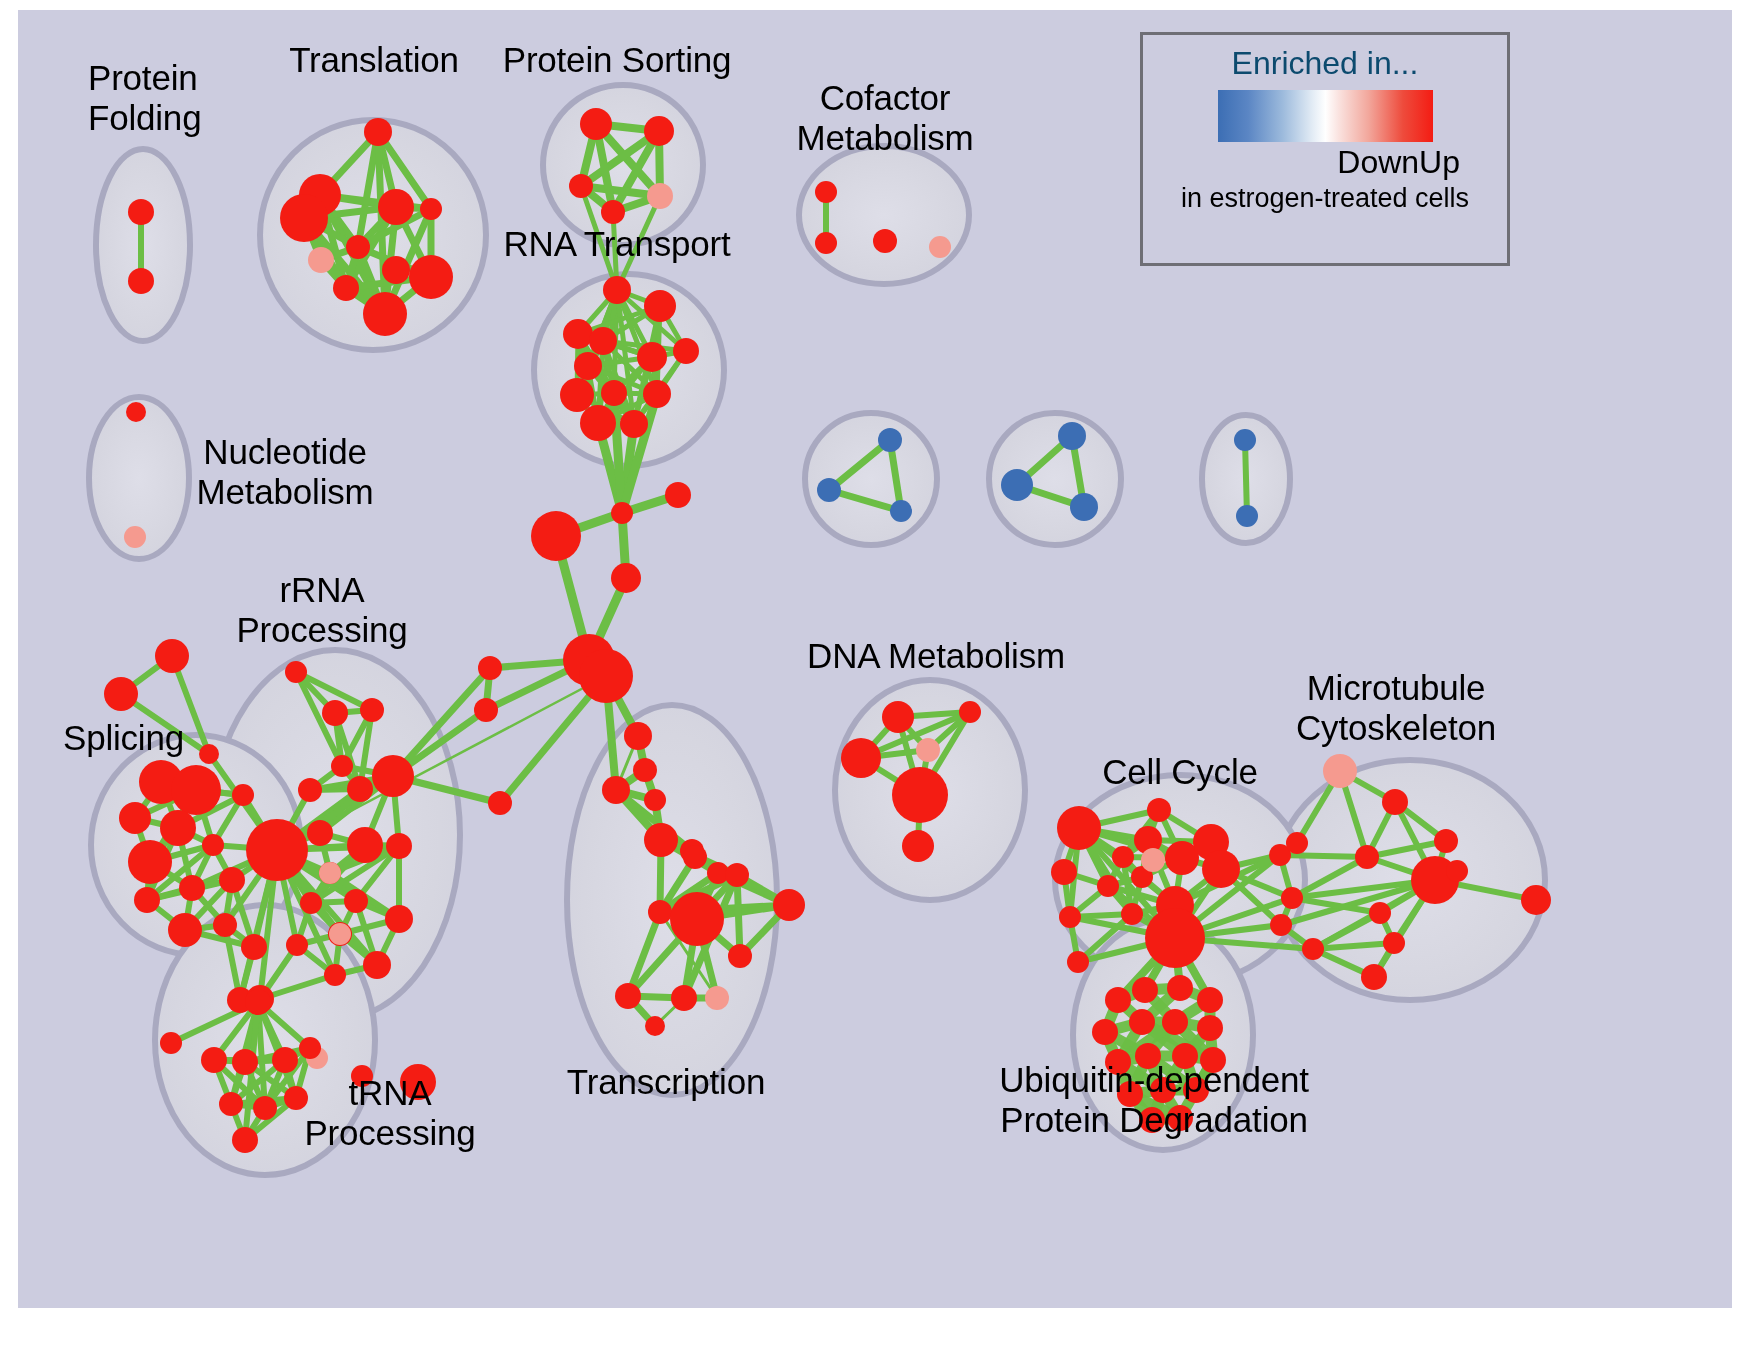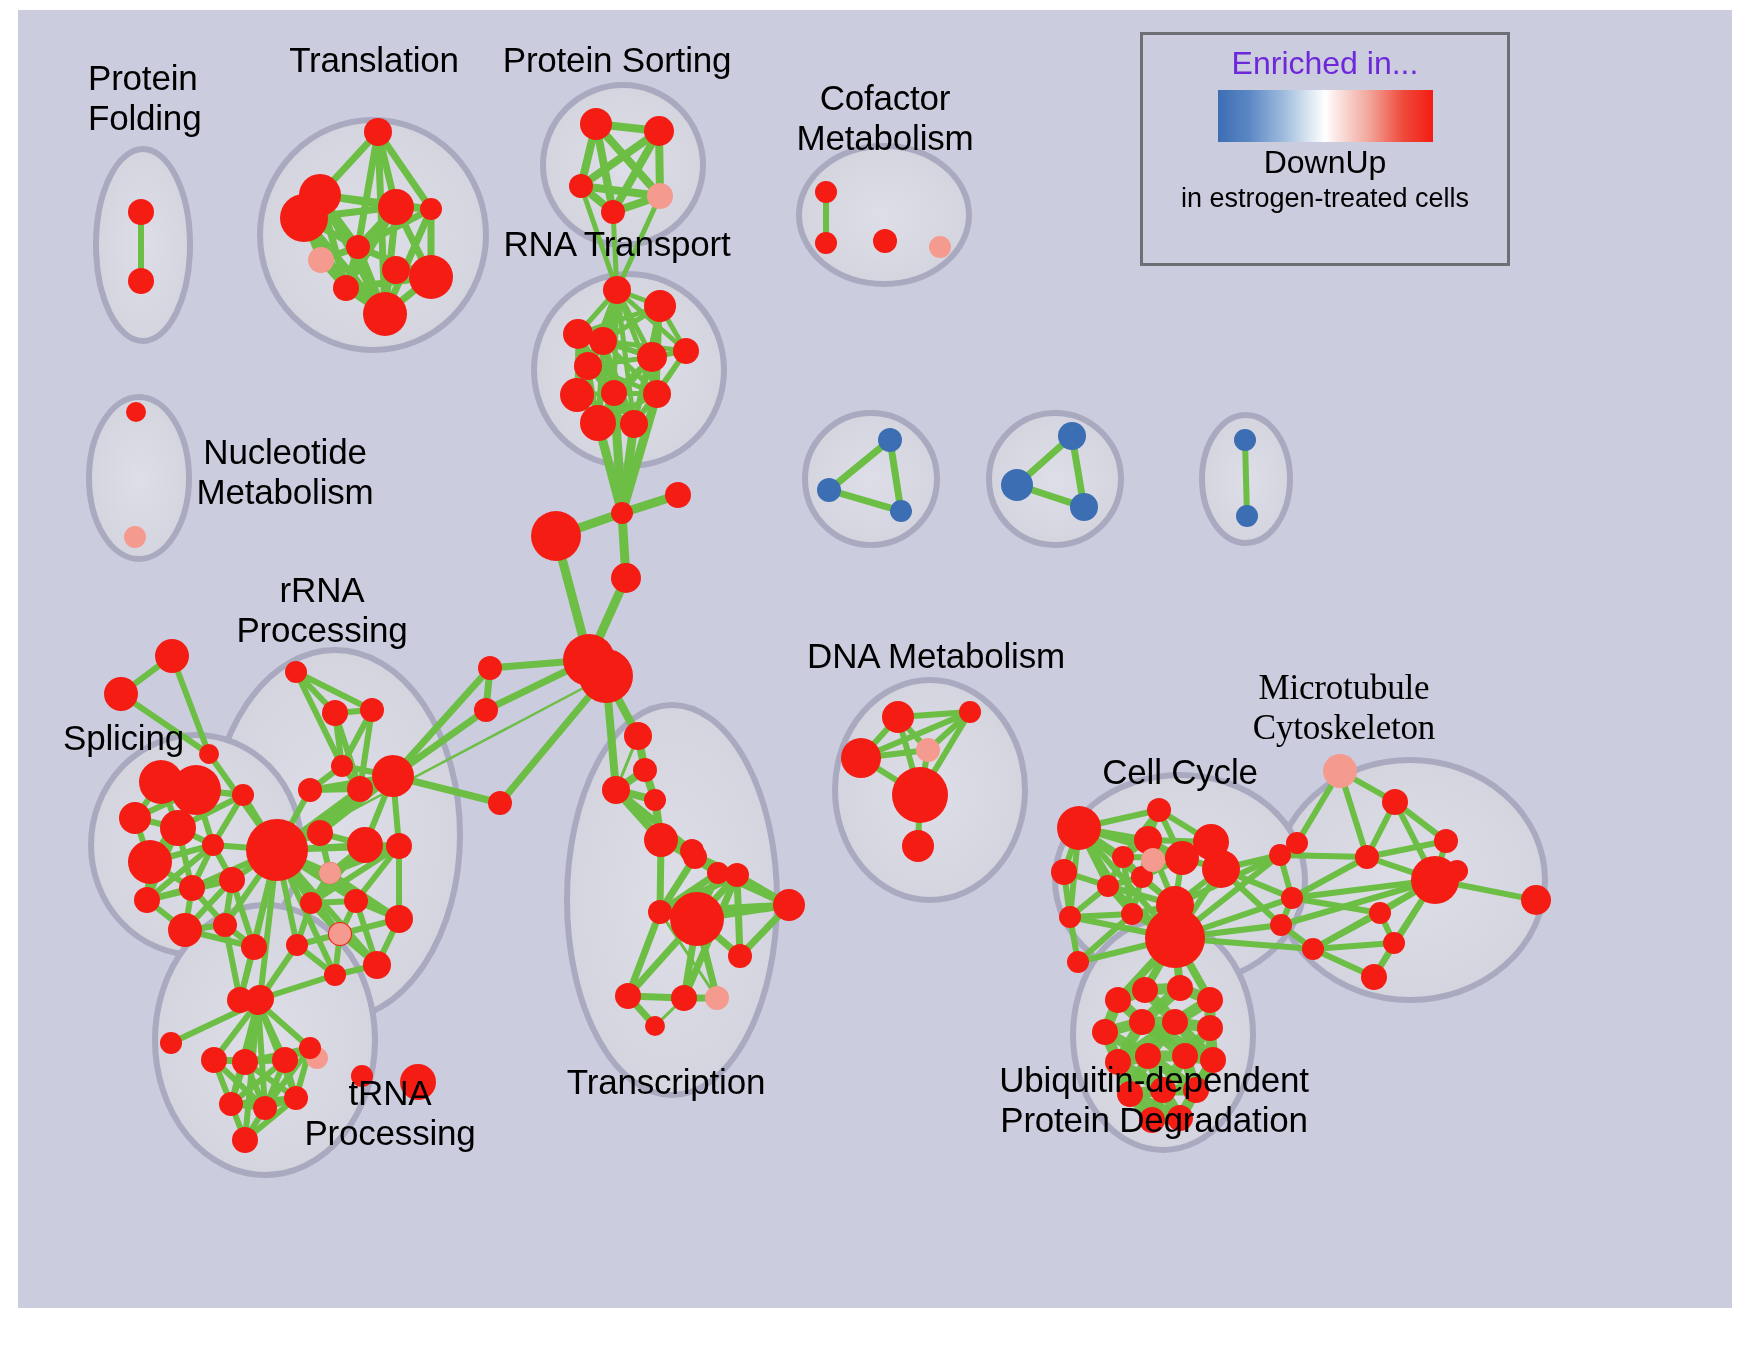--- a/index.html
+++ b/index.html
@@ -50,36 +50,36 @@
     top: 32px;
     width: 370px;
     height: 234px;
     background: #ccccdf;
     border: 3px solid #6e6e75;
     box-sizing: border-box;
   }
   #legend-title {
     text-align: center;
     font-size: 32px;
-    color: #6d28d9;
+    color: #0c4a6e;
     margin-top: 10px;
     font-family: "Liberation Sans", sans-serif;
   }
   #legend-bar {
     margin: 8px auto 0 auto;
     width: 215px;
     height: 52px;
     background: linear-gradient(to right,
       #3c6eb4 0%, #5b86c4 14%, #9cbadc 30%,
       #e3ecf5 44%, #ffffff 50%, #fae3e0 56%,
       #f2a79c 70%, #ee4b3c 86%, #f41c13 100%);
   }
   #legend-ends {
     display: flex;
-    justify-content: center;
+    justify-content: flex-end;
     width: 270px;
     margin: 2px auto 0 auto;
     font-size: 32px;
     color: #000;
   }
   .legend-sub {
     text-align: center;
     font-size: 27px;
     line-height: 31px;
     color: #000;
@@ -896,21 +896,21 @@
   <div class="cluster-label lbl-center" style="left:617px; top:40px;"><span>Protein Sorting</span></div>
   <div class="cluster-label lbl-center" style="left:885px; top:78px;"><span>Cofactor
 Metabolism</span></div>
   <div class="cluster-label lbl-center" style="left:617px; top:224px;"><span>RNA Transport</span></div>
   <div class="cluster-label lbl-center" style="left:285px; top:432px;"><span>Nucleotide
 Metabolism</span></div>
   <div class="cluster-label lbl-center" style="left:322px; top:570px;"><span>rRNA
 Processing</span></div>
   <div class="cluster-label lbl-left" style="left:63px;  top:718px;"><span>Splicing</span></div>
   <div class="cluster-label lbl-center" style="left:936px; top:636px;"><span>DNA Metabolism</span></div>
-  <div class="cluster-label lbl-center" style="left:1344px;top:668px;font-family:Liberation Serif, serif;"><span>Microtubule
+  <div class="cluster-label lbl-center" style="left:1396px;top:668px;"><span>Microtubule
 Cytoskeleton</span></div>
   <div class="cluster-label lbl-center" style="left:1180px;top:752px;"><span>Cell Cycle</span></div>
   <div class="cluster-label lbl-center" style="left:666px; top:1062px;"><span>Transcription</span></div>
   <div class="cluster-label lbl-center" style="left:390px; top:1073px;"><span>tRNA
 Processing</span></div>
   <div class="cluster-label lbl-center" style="left:1154px;top:1060px;"><span>Ubiquitin-dependent
 Protein Degradation</span></div>
 
   <div id="legend">
     <div id="legend-title">Enriched in...</div>

